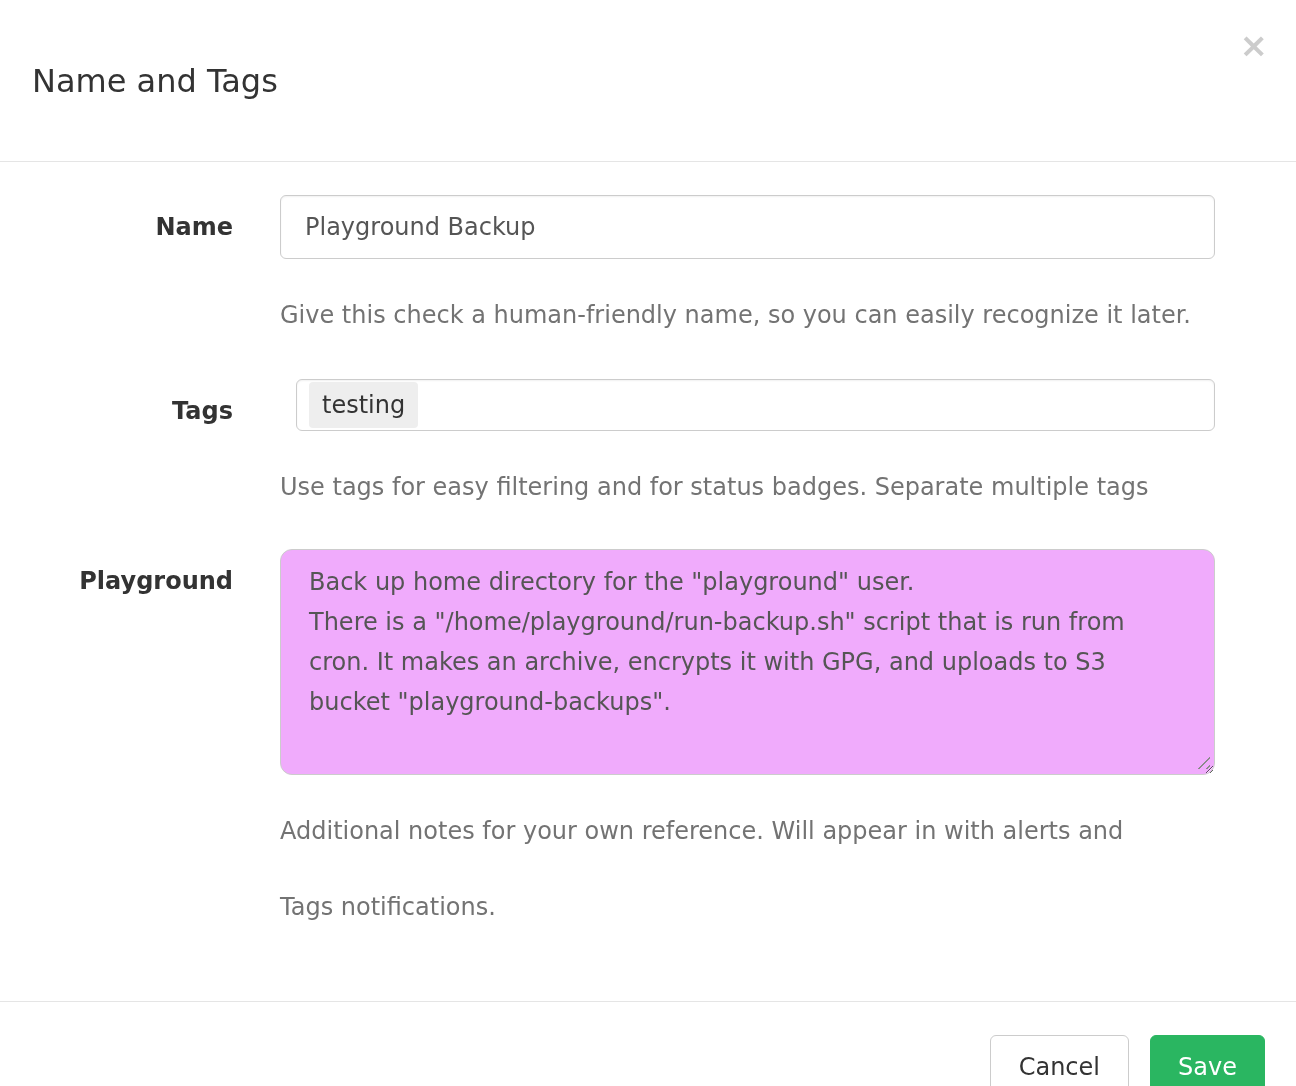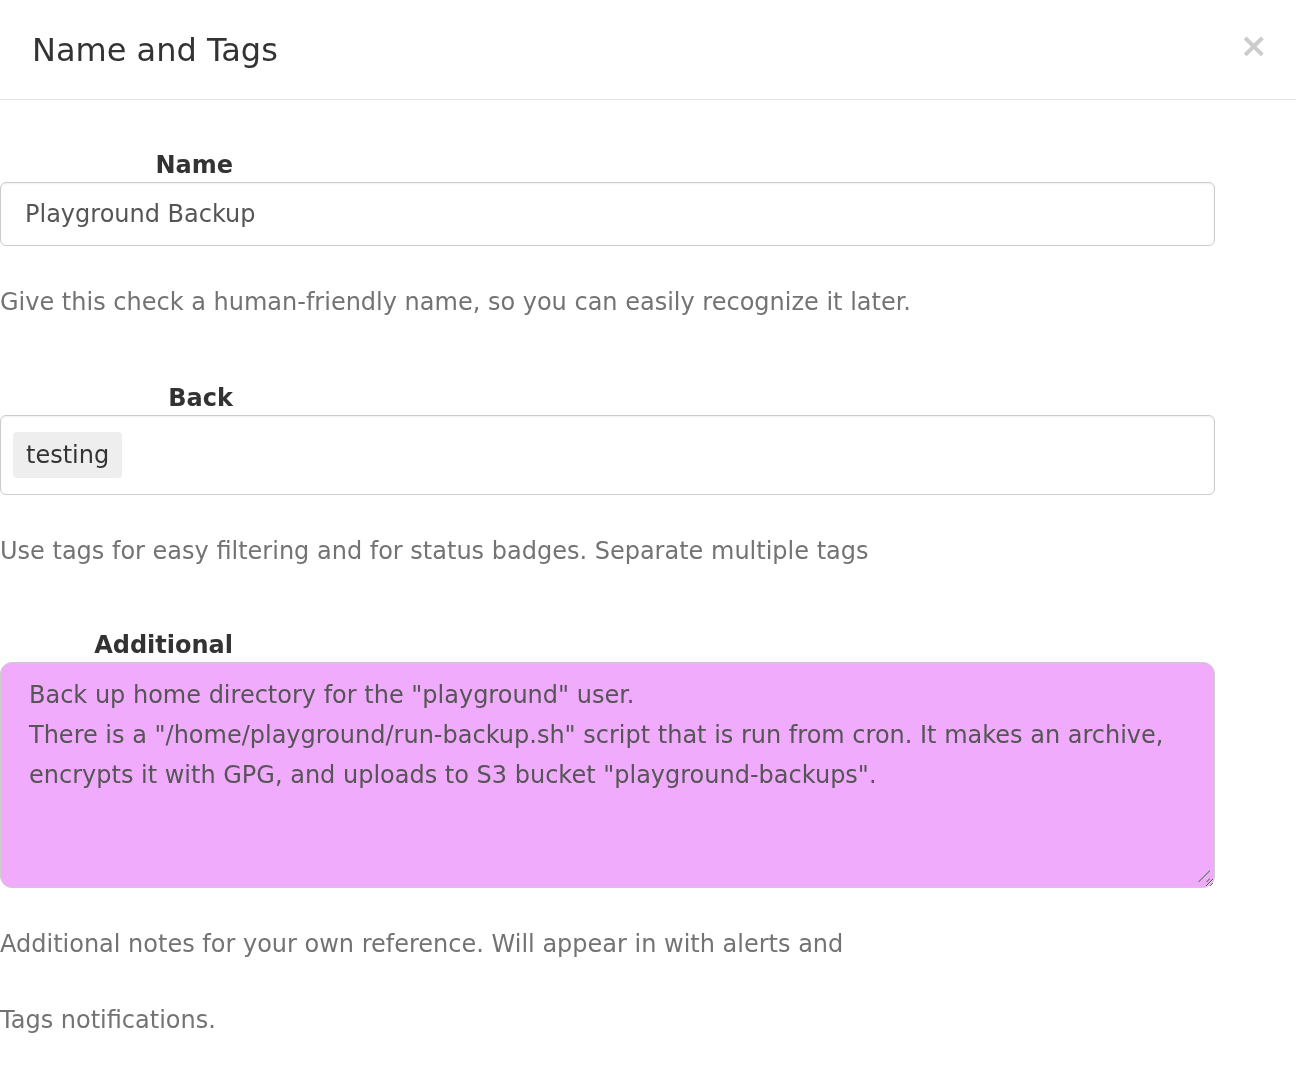--- a/index.html
+++ b/index.html
@@ -5,21 +5,21 @@
   html, body { margin: 0; padding: 0; background: #ffffff; }
   body {
     width: 1296px;
     font-family: "DejaVu Sans", sans-serif;
     color: #333333;
   }
   .modal { width: 1296px; background: #ffffff; }
 
   
   .modal-header {
-    height: 100px;
+    height: 162px;
     border-bottom: 1px solid #e5e5e5;
     display: flex;
     align-items: center;
     padding: 0 32px;
     position: relative;
     box-sizing: border-box;
   }
   .modal-title {
     margin: 0;
     font-size: 32px;
@@ -37,21 +37,21 @@
     font-family: inherit;
     font-size: 34px;
     font-weight: 700;
     line-height: 1;
     color: #cccccc;
     cursor: pointer;
   }
 
   
   .modal-body { padding: 33px 81px 74px 0; }
-  .form-group { display: flex; flex-direction: column; }
+  .form-group { display: flex; }
   .form-group.group-name { margin-bottom: 44px; }
   .form-group.group-tags { margin-bottom: 42px; }
   .label-col {
     width: 280px;
     flex-shrink: 0;
     box-sizing: border-box;
     padding: 15px 47px 0 0;
     text-align: right;
     font-size: 24px;
     font-weight: 700;
@@ -73,27 +73,28 @@
     color: #555555;
     background: #ffffff;
     box-shadow: inset 0 1px 2px rgba(0,0,0,0.06);
     outline: none;
   }
 
   .tags-input {
     display: flex;
     align-items: center;
     box-sizing: border-box;
-    height: 80px;
+    height: 52px;
     border: 1px solid #cccccc;
     border-radius: 6px;
     padding: 0 12px;
     background: #ffffff;
     box-shadow: inset 0 1px 2px rgba(0,0,0,0.06);
     cursor: text;
+    margin-left: 16px;
   }
   .tag-token {
     background: #eeeeee;
     border-radius: 4px;
     padding: 4px 13px;
     font-size: 24px;
     line-height: 38px;
     color: #333333;
     white-space: nowrap;
   }
@@ -187,33 +188,33 @@
       <label class="label-col">Name</label>
       <div class="field-col">
         <input type="text" class="text-input" value="Playground Backup" style="">
         <div class="help-block">
           <div class="help-line">Give this check a human-friendly name, so you can easily recognize it later.</div>
         </div>
       </div>
     </div>
 
     <div class="form-group group-tags">
-      <label class="label-col">Back</label>
+      <label class="label-col">Tags</label>
       <div class="field-col">
         <div class="tags-input">
           <span class="tag-token">testing</span>
         </div>
         <div class="help-block">
           <div class="help-line">Use tags for easy filtering and for status badges. Separate multiple tags</div>
         </div>
       </div>
     </div>
 
     <div class="form-group group-description">
-      <label class="label-col">Additional</label>
+      <label class="label-col">Playground</label>
       <div class="field-col">
         <div class="textarea-wrap">
           <textarea class="description-textarea" spellcheck="false" style="">Back up home directory for the "playground" user.
 There is a "/home/playground/run-backup.sh" script that is run from cron. It makes an archive, encrypts it with GPG, and uploads to S3 bucket "playground-backups".</textarea>
           <div class="resize-grip"></div>
         </div>
         <div class="help-block">
           <div class="help-line">Additional notes for your own reference. Will appear in with alerts and</div>
           <div class="help-line">Tags notifications.</div>
         </div>

